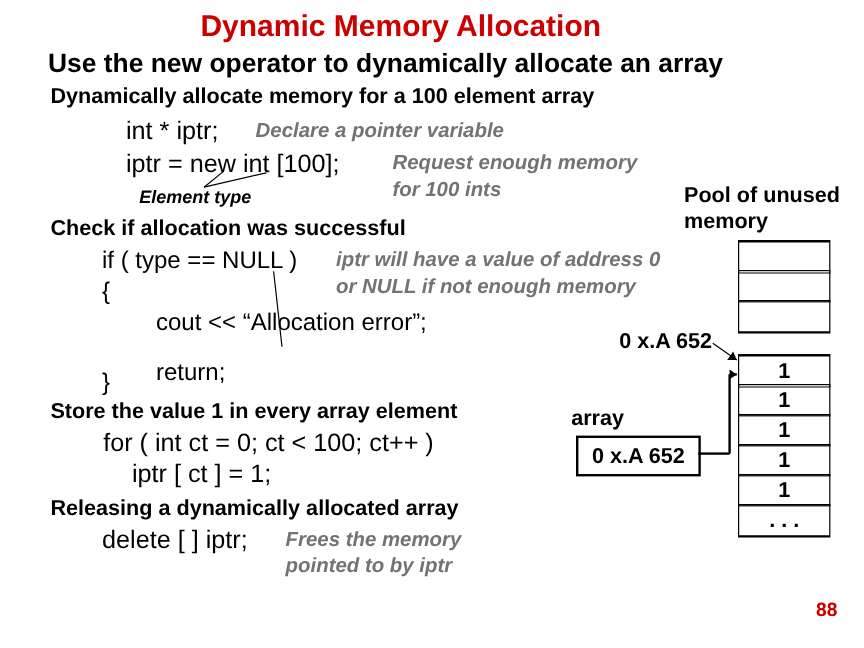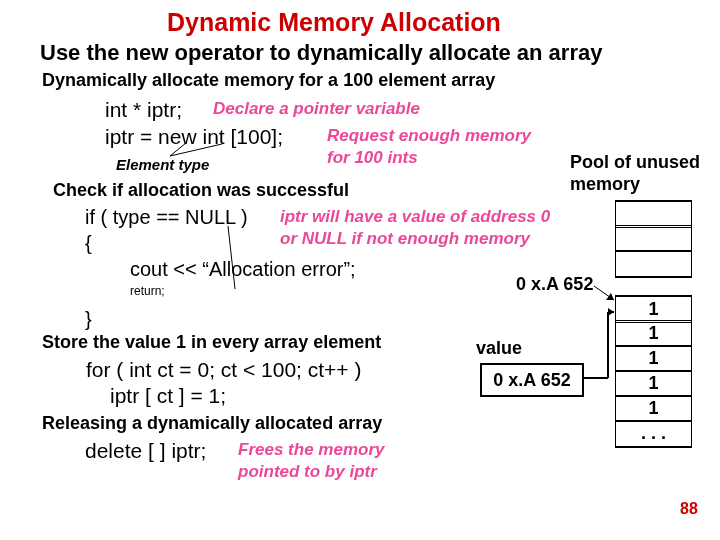--- a/index.html
+++ b/index.html
@@ -17,21 +17,21 @@
     height: 540px;
   }
   .txt {
     position: absolute;
     white-space: nowrap;
   }
   .title { font-weight: bold; color: #cc0000; font-size: 25px; }
   .h1 { font-weight: bold; color: #000; font-size: 22px; }
   .h2 { font-weight: bold; color: #000; font-size: 18px; }
   .code { font-weight: normal; color: #000; font-size: 21px; }
-  .annot { font-style: italic; font-weight: bold; color: #ec4899; font-size: 17px; }
+  .annot { font-style: italic; font-weight: bold; color: #737373; font-size: 17px; }
   .annot2 { font-style: italic; font-weight: bold; color: #000; font-size: 15px; }
   .pool { font-weight: bold; color: #000; font-size: 18px; }
   .cell {
     position: absolute;
     border: 1px solid #000;
     width: 75px;
     height: 25px;
     text-align: center;
     line-height: 25px;
     font-weight: bold;
@@ -56,27 +56,27 @@
   <div class="txt h2" style="left:42px; top:70px;text-align:center;">Dynamically allocate memory for a 100 element array</div>
 
   <div class="txt code" style="left:105px; top:98px;">int * iptr;</div>
   <div class="txt annot" style="left:213px; top:99px;">Declare a pointer variable</div>
 
   <div class="txt code" style="left:105px; top:125px;">iptr = new int [100];</div>
   <div class="txt annot" style="left:327px; top:126px;">Request enough memory</div>
   <div class="txt annot" style="left:327px; top:148px;">for 100  ints</div>
   <div class="txt annot2" style="left:116px; top:156px;">Element type</div>
 
-  <div class="txt h2" style="left:42px; top:180px;margin-left:11px;">Check if allocation was successful</div>
+  <div class="txt h2" style="left:42px; top:180px;">Check if allocation was successful</div>
   <div class="txt code" style="left:85px; top:206px; font-size:20px;">if ( type == NULL )</div>
   <div class="txt annot" style="left:280px; top:207px;">iptr will have a value of address 0</div>
   <div class="txt annot" style="left:280px; top:229px;">or NULL if not enough memory</div>
   <div class="txt code" style="left:85px; top:232px; font-size:20px;">{</div>
   <div class="txt code" style="left:130px; top:258px; font-size:20px;">cout &lt;&lt; “Allocation error”;</div>
-  <div class="txt code" style="left:130px; top:284px; font-size:12px;">return;</div>
+  <div class="txt code" style="left:130px; top:300px; font-size:20px;">return;</div>
   <div class="txt code" style="left:85px; top:308px; font-size:20px;">}</div>
 
   <div class="txt h2" style="left:42px; top:332px;text-align:right;">Store the value 1 in every array element</div>
   <div class="txt code" style="left:86px; top:358px;">for ( int ct = 0; ct &lt; 100; ct++ )</div>
   <div class="txt code" style="left:110px; top:384px;">iptr [ ct ] = 1;</div>
 
   <div class="txt h2" style="left:42px; top:413px;">Releasing a dynamically allocated array</div>
   <div class="txt code" style="left:85px; top:439px;">delete [ ] iptr;</div>
   <div class="txt annot" style="left:238px; top:462px;">pointed to by iptr</div>
   <div class="txt annot" style="left:238px; top:440px;">Frees the memory</div>
@@ -89,21 +89,21 @@
   <div class="cell" style="left:615px; top:250px; border-bottom:2px solid #000;"></div>
 
   <div class="cell" style="left:615px; top:295px; border-top:2px solid #000;">1</div>
   <div class="cell" style="left:615px; top:320px;">1</div>
   <div class="cell" style="left:615px; top:345px;">1</div>
   <div class="cell" style="left:615px; top:370px;">1</div>
   <div class="cell" style="left:615px; top:395px;">1</div>
   <div class="cell" style="left:615px; top:420px; border-bottom:2px solid #000;">.  .  .</div>
 
   <div class="txt" style="left:516px; top:274px; font-weight:bold; font-size:18px;">0 x.A 652</div>
-  <div class="txt" style="left:476px; top:338px; font-weight:bold; font-size:18px;">value</div>
+  <div class="txt" style="left:476px; top:338px; font-weight:bold; font-size:18px;">array</div>
 
   <div class="ptrbox" style="left:480px; top:363px; width:100px; height:30px; line-height:30px;">0 x.A 652</div>
 
   <div class="pnum" style="left:680px; top:500px;">88</div>
 
   <svg class="lines">
 
     <line x1="170" y1="156" x2="186" y2="143" stroke="#000" stroke-width="1"></line>
     <line x1="170" y1="156" x2="222" y2="144" stroke="#000" stroke-width="1"></line>
 

